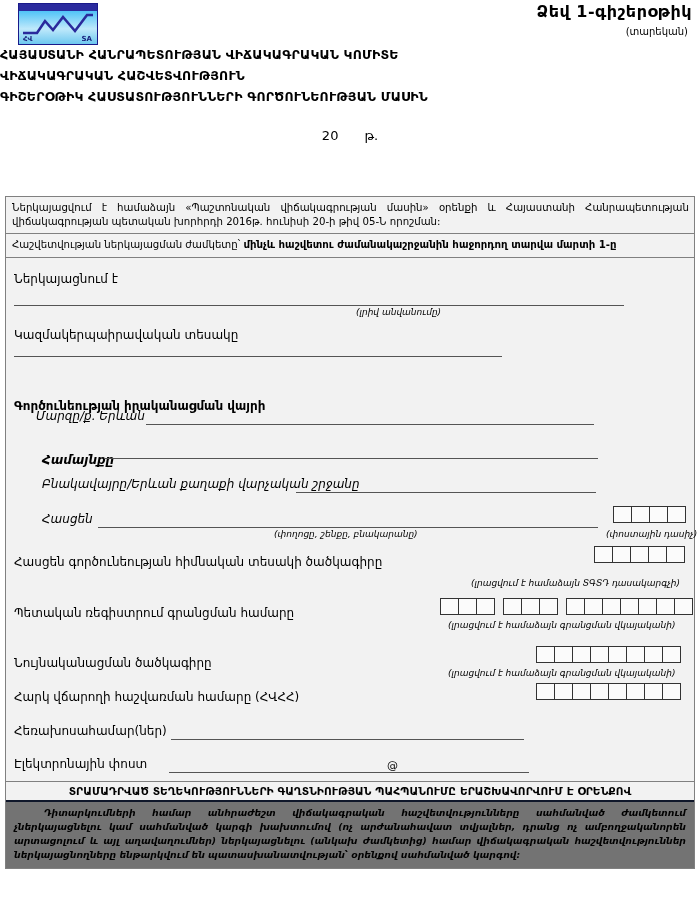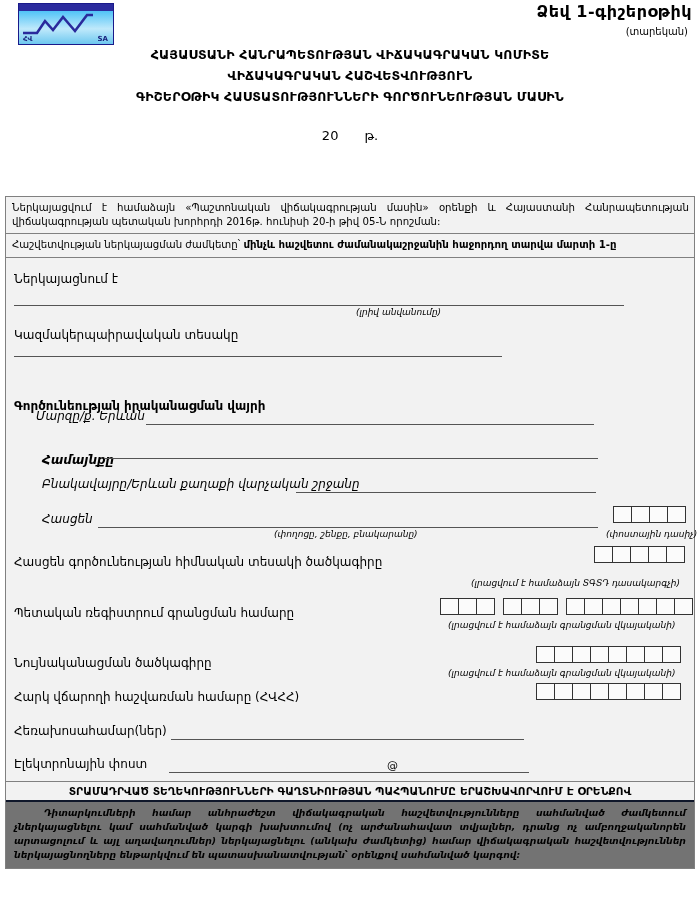--- a/index.html
+++ b/index.html
@@ -15,21 +15,21 @@
     position: relative;
     width: 700px;
     height: 907px;
     background: #ffffff;
   }
 
   
   .logo {
     position: absolute;
     left: 18px; top: 3px;
-    width: 96px; height: 42px;
+    width: 80px; height: 42px;
     background: linear-gradient(#2323a8 0%, #2323a8 16%, #4fc3f7 17%, #bfe9fb 62%, #6ec8ef 100%);
     border: 1px solid #1a1a8a;
   }
   .logo .band {
     position: absolute; left:0; top:0; width:100%; height:7px;
     background:#2b2b9e;
   }
   .logo svg { position:absolute; left:0; top:5px; }
   .logo .lt, .logo .rt {
     position:absolute; bottom:1px;
@@ -50,21 +50,21 @@
   .form-period {
     position: absolute;
     right: 12px; top: 26px;
     font-size: 10px;
     white-space: nowrap;
   }
 
   .head-lines {
     position: absolute;
     left: 0; right: 0; top: 44px;
-    text-align: center;
+    text-align: left;
   }
   .head-lines div {
     font-size: 12.5px;
     font-weight: bold;
     letter-spacing: .2px;
     line-height: 21px;
     white-space: nowrap;
   }
   .year-line {
     position: absolute;

